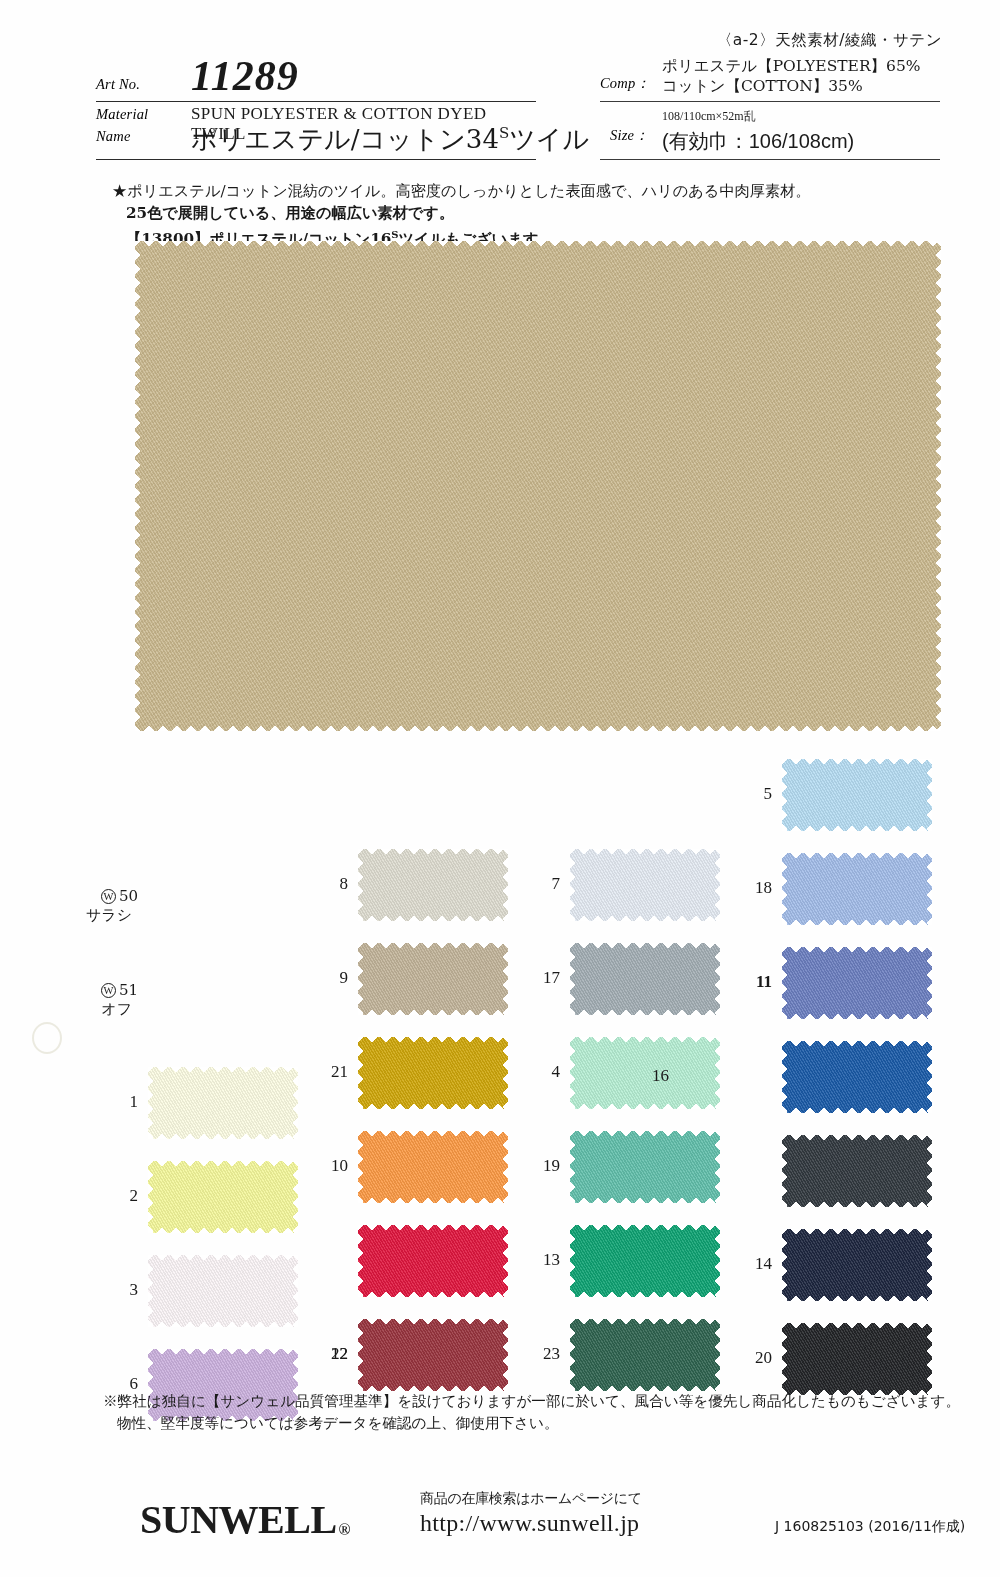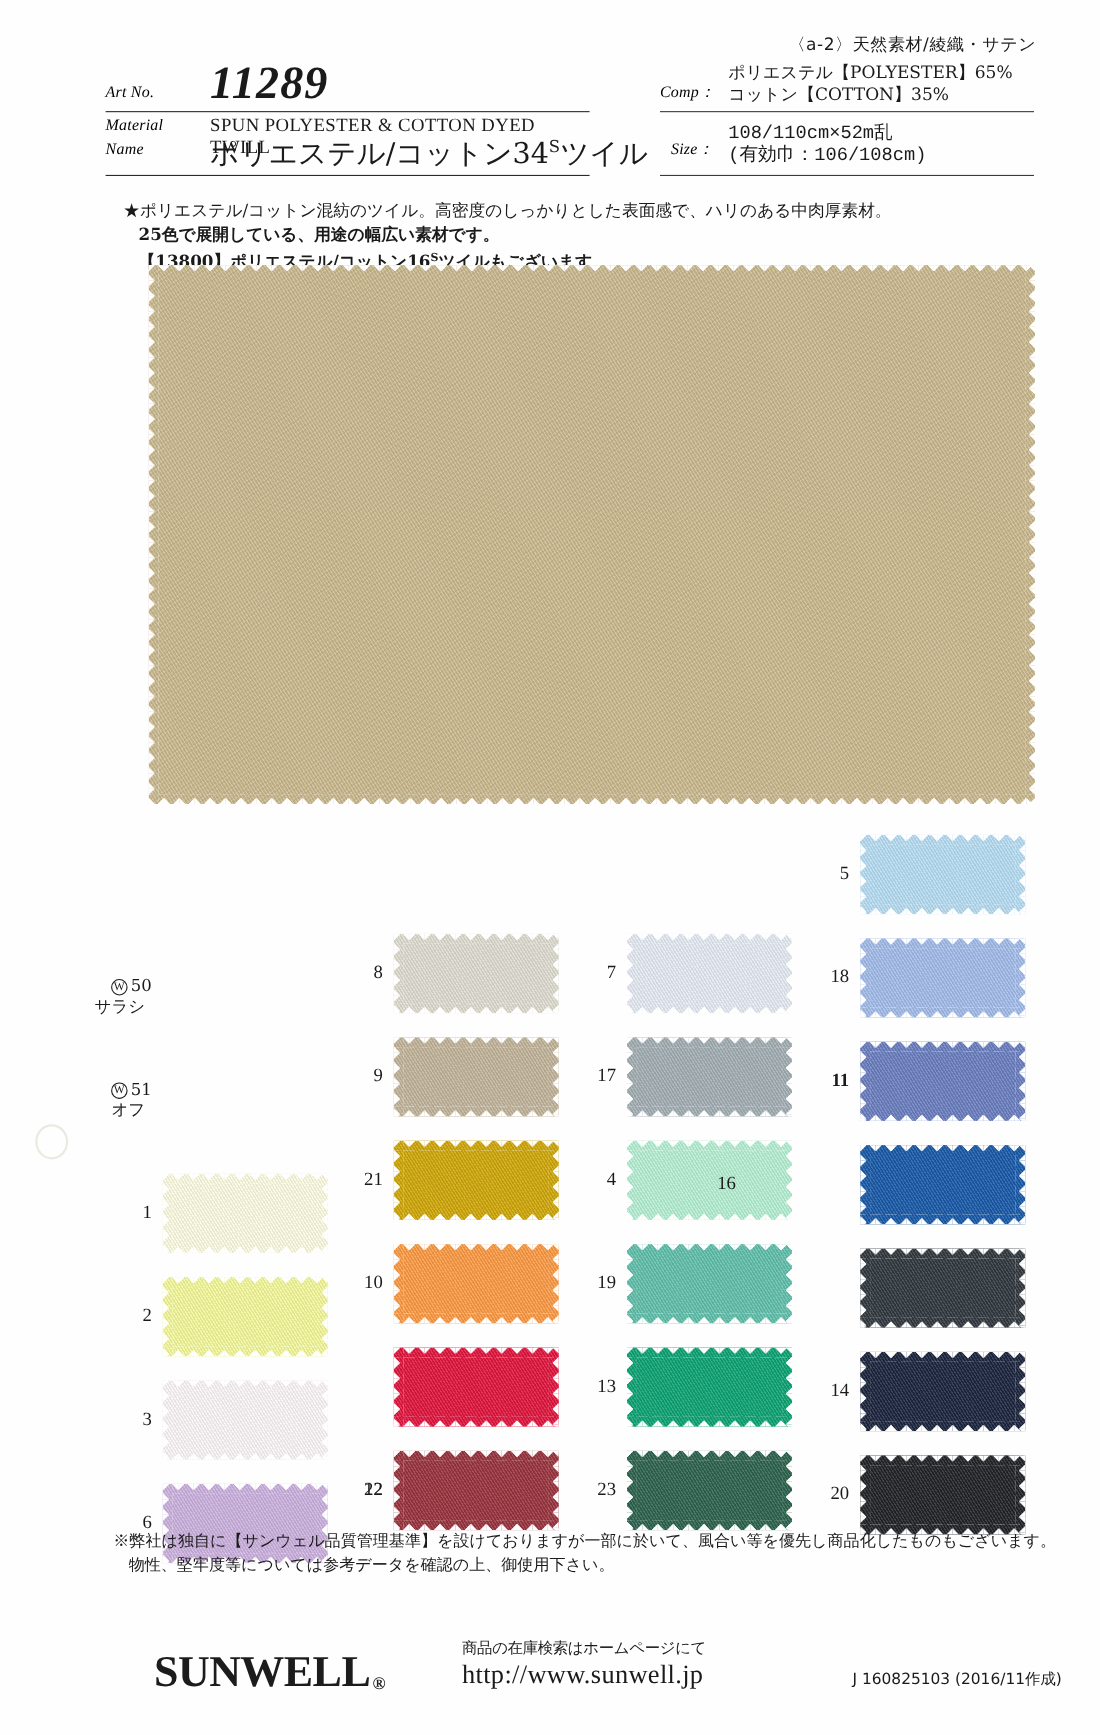--- a/index.html
+++ b/index.html
@@ -70,22 +70,22 @@
   }
   .name-jp .sup { font-size: 15px; vertical-align: super; }
 
   .row-comp { position:relative; height:46px; }
   .comp-label { position:absolute; left:0; top:18px; }
   .comp-l1 { position:absolute; left:62px; top:0px; font-size:15.5px; font-family:"DejaVu Serif", serif; white-space:nowrap;}
   .comp-l2 { position:absolute; left:62px; top:20px; font-size:15.5px; font-family:"DejaVu Serif", serif; white-space:nowrap;}
 
   .row-size { position:relative; height:58px; }
   .size-label { position:absolute; left:10px; top:24px; }
-  .size-l1 { position:absolute; left:62px; top:6px; font-size:17px; font-family:Liberation Mono, monospace; white-space:nowrap;}
-  .size-l2 { position:absolute; left:62px; top:26px; font-size:17px; font-family:Liberation Mono, monospace; white-space:nowrap;}
+  .size-l1 { position:absolute; left:62px; top:6px; font-size:12px; font-family:Liberation Serif, serif; white-space:nowrap;}
+  .size-l2 { position:absolute; left:62px; top:26px; font-size:20px; font-family:Liberation Sans, sans-serif; white-space:nowrap;}
 
   
   .desc {
     position:absolute; left:112px; top:180px; width: 830px;
     font-family: "DejaVu Serif", serif;
     font-size: 15.2px; line-height: 22px;
   }
   .desc .l2, .desc .l3 { padding-left: 14px; font-weight: bold; }
   .desc .sup { font-size: 10px; vertical-align: super; }
 

